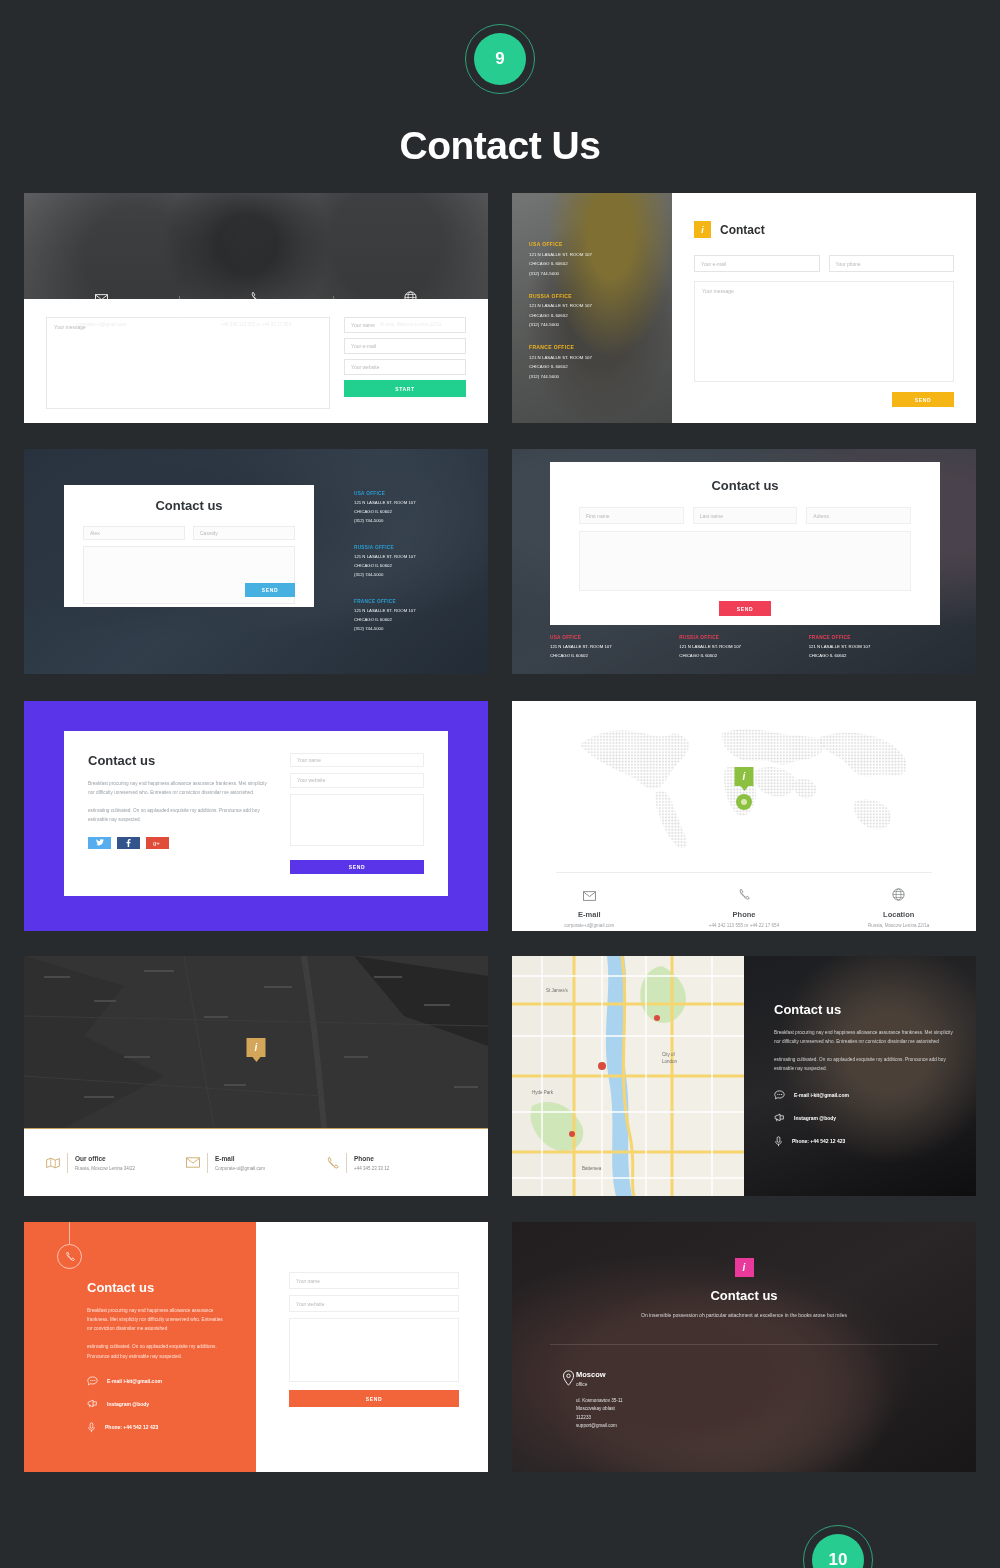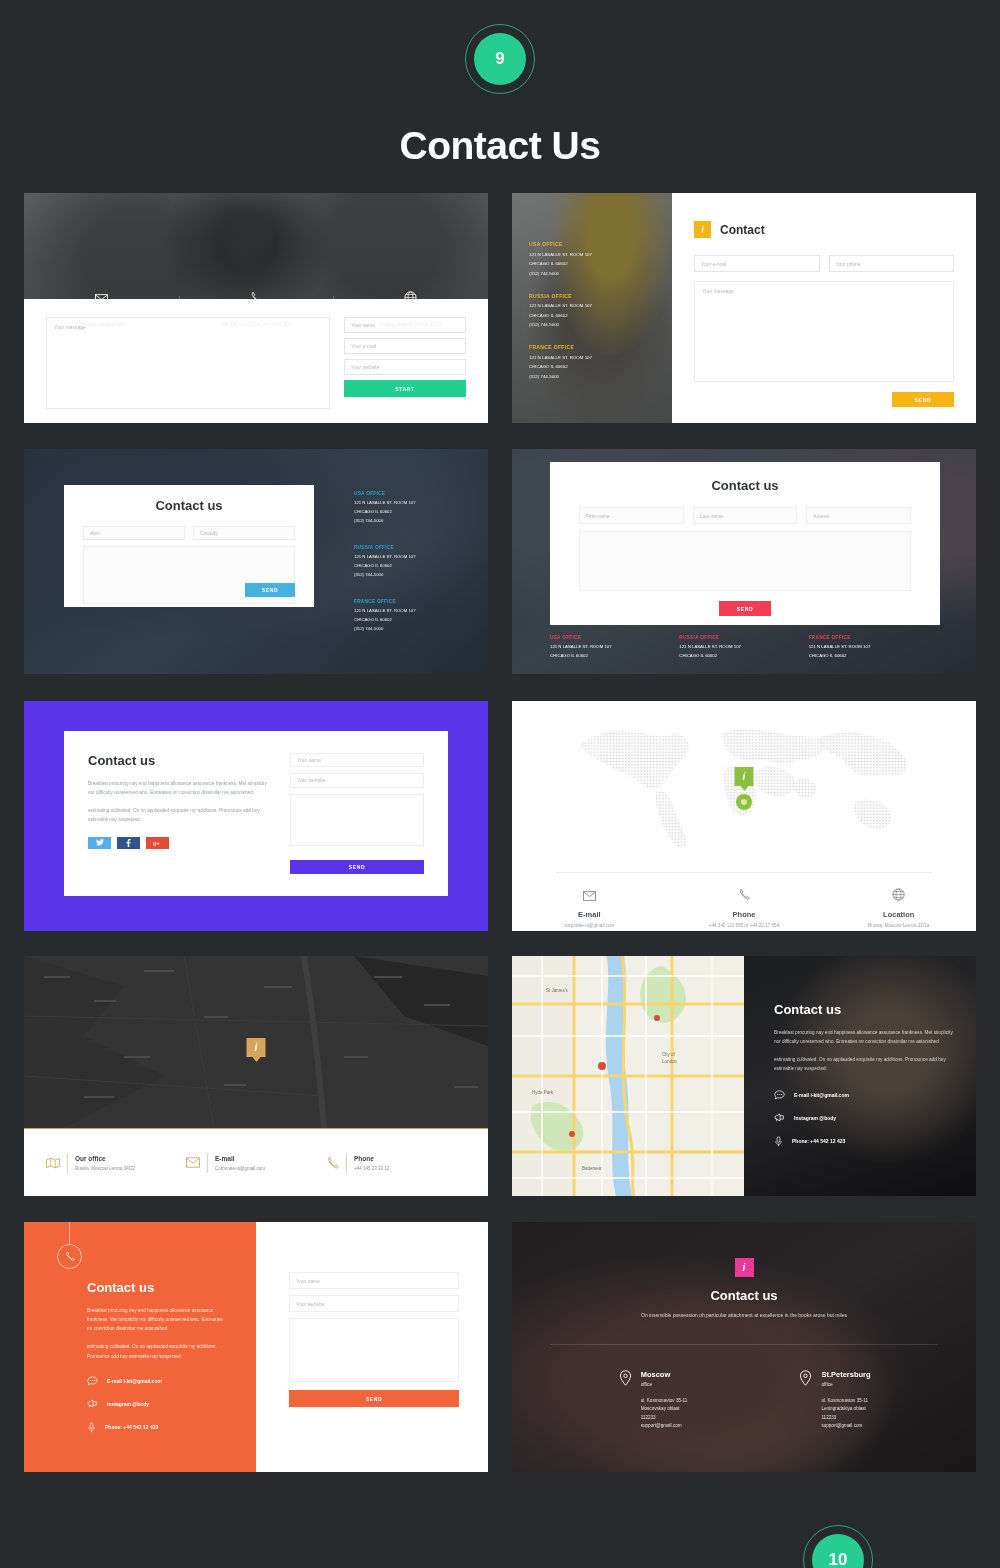--- a/index.html
+++ b/index.html
@@ -231,21 +231,21 @@
   }
   .c10:after { content:""; position:absolute; inset:0; background:rgba(25,24,26,.5); }
   .c10-in { position:absolute; z-index:2; inset:0; }
   .c10-badge { width:19px; height:19px; background:#e9399b; color:#fff; font-style:italic;
                font-weight:bold; font-size:10px; display:flex; align-items:center;
                justify-content:center; margin:36px auto 0 auto; }
   .c10-h { text-align:center; color:#fff; font-size:13px; font-weight:bold; margin-top:11px; }
   .c10-sub { text-align:center; color:#d9d9d9; font-size:5px; line-height:2; margin-top:7px; }
   .c10-hr { position:absolute; left:38px; right:38px; top:122px; height:1px; background:rgba(255,255,255,.13); }
   .c10-cols { position:absolute; left:0; right:0; top:148px; display:flex; padding:0 50px; }
-  .c10-col { flex:1; display:flex; gap:9px; color:#fff;justify-content:center; }
+  .c10-col { flex:1; display:flex; gap:1px; color:#fff; }
   .c10-city { font-size:7.5px; font-weight:bold; }
   .c10-office { font-size:4.8px; margin-top:3px; color:#e2e2e2; }
   .c10-addr { font-size:4.6px; margin-top:10px; line-height:1.85; color:#e2e2e2; }
 
   
   .foot-badge { position:absolute; left:803px; top:1525px; width:70px; height:70px; }
   .foot-badge .badge-ring { position:absolute; inset:0; border-radius:50%; border:1px solid #2fc98f; opacity:.75; }
   .foot-badge .badge-core { left:9px; top:9px; }
 </style>
 </head>
@@ -715,36 +715,20 @@
                 <div class="c10-city">Moscow</div>
                 <div class="c10-office">office</div>
                 <div class="c10-addr">
                   <div>ul. Kosmonavtov 35-11</div>
                   <div>Moscovskay oblast</div>
                   <div>112233</div>
                   <div>support@gmail.com</div>
                 </div>
               </div>
             </div>
-            <div class="c10-col">
-              <svg width="13" height="16" viewBox="0 0 18 22">
-                  <path d="M9 1 C13 1 16 4 16 8 C16 13 9 21 9 21 C9 21 2 13 2 8 C2 4 5 1 9 1 Z" fill="none" stroke="#fff" stroke-width="1.3"></path>
-                  <circle cx="9" cy="8" r="2.4" fill="none" stroke="#fff" stroke-width="1.2"></circle>
-                </svg>
-              <div>
-                <div class="c10-city">St.Petersburg</div>
-                <div class="c10-office">office</div>
-                <div class="c10-addr">
-                  <div>ul. Kosmonavtov 35-11</div>
-                  <div>Leningradskiya oblast</div>
-                  <div>112233</div>
-                  <div>support@gmail.com</div>
-                </div>
-              </div>
-            </div>
           </div>
         </div>
       </div>
     </div>
 
   </div>
 
   <div class="foot-badge">
     <div class="badge-ring"></div>
     <div class="badge-core">10</div>

